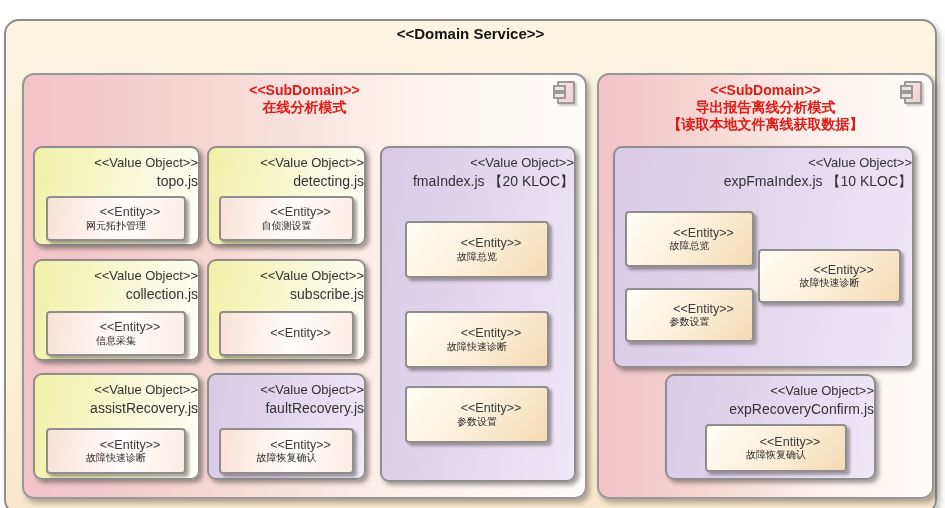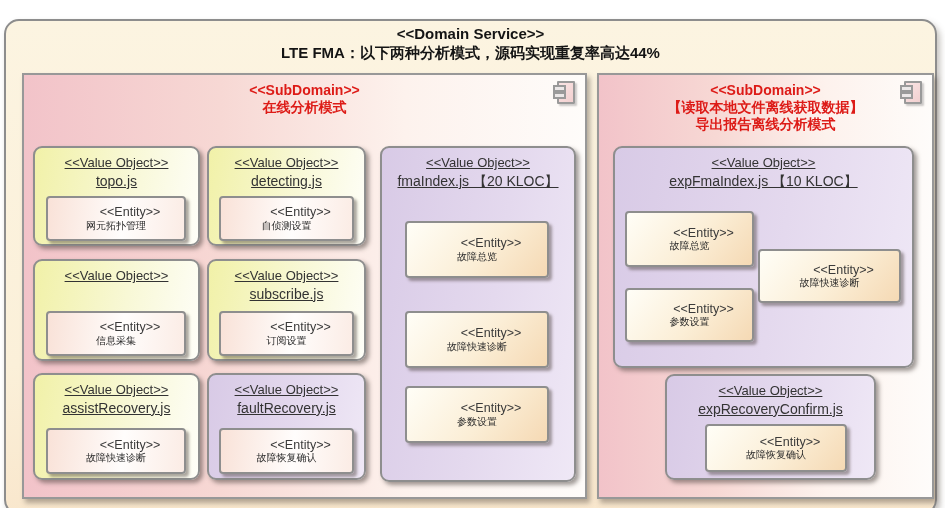--- a/index.html
+++ b/index.html
@@ -9,43 +9,43 @@
 
   
   .domain{position:absolute;left:4px;top:19px;width:929px;height:492px;
           border:2px solid #8d8d8d;border-radius:15px;
           background:linear-gradient(180deg,#fcf4e1 0%,#fbf0d9 70%,#f9e7cd 100%);
           box-shadow:3px 4px 6px rgba(90,80,70,.35);}
   .domain-title{position:absolute;left:0;top:4px;width:100%;text-align:center;
           color:#141414;font-weight:bold;font-size:15px;line-height:1.25;}
 
   
-  .subdomain{position:absolute;border:2px solid #989898;border-radius:0;
+  .subdomain{position:absolute;border:2px solid #989898;border-radius:12px;
           background:linear-gradient(90deg,#f2c3c9 0%,#f7d8d4 35%,#fdf2ed 68%,#fefcfa 100%);
           box-shadow:3px 4px 5px rgba(90,80,70,.45);}
   .sd-header{position:absolute;left:0;top:7px;width:100%;text-align:center;
           color:#dd1b17;font-weight:bold;font-size:14px;line-height:1.2;}
 
   
   .cmp-icon{position:absolute;top:6px;right:10px;width:14px;height:19px;
           border:2px solid #9a9a9a;border-radius:1px;
           background:linear-gradient(135deg,#fae4e4,#f2d0d0);
           box-shadow:2px 2px 2px rgba(0,0,0,.2);}
   .cmp-icon .tab{position:absolute;left:-6px;width:9px;height:3px;
           border:2px solid #9a9a9a;background:#ece8e8;}
   .cmp-icon .t1{top:2px}
   .cmp-icon .t2{top:9px}
 
   
   .vo{position:absolute;border:2px solid #8e8e8e;border-radius:9px;
           box-shadow:3px 3px 4px rgba(70,60,55,.5);}
   .vo.yellow{background:linear-gradient(100deg,#f1f1a8 0%,#f8f8d6 55%,#fefef8 100%);}
   .vo.purple{background:linear-gradient(100deg,#d8cae6 0%,#e4d9ee 55%,#efe8f6 100%);}
-  .vo-title{position:absolute;left:0;top:7px;width:100%;text-align:center;
-          color:#333;line-height:1.3;text-decoration:underline;}
+  .vo-title{position:absolute;left:0;top:7px;width:100%;text-align:right;
+          color:#333;line-height:1.3;}
   .vo-title .st{font-size:13px;}
   .vo-title .nm{font-size:14px;}
 
   
   .entity{position:absolute;border:2px solid #8e8e8e;border-radius:4px;
           box-shadow:3px 3px 3px rgba(70,60,55,.45);
           display:flex;flex-direction:column;justify-content:center;
           text-align:center;color:#2a2a2a;line-height:1.18;}
   .entity .st{font-size:12.5px;color:#3a3a3a;margin-left:28px;}
   .entity .nm{font-size:10px;}
@@ -53,21 +53,20 @@
   .entity.peach{background:linear-gradient(130deg,#fffef7 0%,#fbeed6 55%,#f5d9b4 100%);}
 </style>
 </head>
 <body>
 
 <div class="canvas">
   <div class="domain">
 
     <div class="domain-title">
       <div>&lt;&lt;Domain Service&gt;&gt;</div>
-      <div>LTE FMA：以下两种分析模式，源码实现重复率高达44%</div>
     </div>
 
     <div class="subdomain" style="left:16px;top:52px;width:561px;height:422px;">
       <div class="cmp-icon">
         <i class="tab t1"></i>
         <i class="tab t2"></i>
       </div>
       <div class="sd-header">
         <div>&lt;&lt;SubDomain&gt;&gt;</div>
         <div>在线分析模式</div>
@@ -80,20 +79,21 @@
         </div>
         <div class="entity pink" style="left:11px;top:48px;width:136px;height:41px;">
           <div class="st">&lt;&lt;Entity&gt;&gt;</div>
           <div class="nm">网元拓扑管理</div>
         </div>
       </div>
 
       <div class="vo yellow" style="left:9px;top:184px;width:163px;height:98px;">
         <div class="vo-title">
           <div class="st">&lt;&lt;Value Object&gt;&gt;</div>
+          <div class="nm">collection.js</div>
         </div>
         <div class="entity pink" style="left:11px;top:50px;width:136px;height:41px;">
           <div class="st">&lt;&lt;Entity&gt;&gt;</div>
           <div class="nm">信息采集</div>
         </div>
       </div>
 
       <div class="vo yellow" style="left:9px;top:298px;width:163px;height:103px;">
         <div class="vo-title">
           <div class="st">&lt;&lt;Value Object&gt;&gt;</div>
@@ -116,21 +116,20 @@
         </div>
       </div>
 
       <div class="vo yellow" style="left:183px;top:184px;width:155px;height:98px;">
         <div class="vo-title">
           <div class="st">&lt;&lt;Value Object&gt;&gt;</div>
           <div class="nm">subscribe.js</div>
         </div>
         <div class="entity pink" style="left:10px;top:50px;width:131px;height:41px;">
           <div class="st">&lt;&lt;Entity&gt;&gt;</div>
-          <div class="nm">订阅设置</div>
         </div>
       </div>
 
       <div class="vo purple" style="left:183px;top:298px;width:155px;height:103px;">
         <div class="vo-title">
           <div class="st">&lt;&lt;Value Object&gt;&gt;</div>
           <div class="nm">faultRecovery.js</div>
         </div>
         <div class="entity pink" style="left:10px;top:53px;width:131px;height:42px;">
           <div class="st">&lt;&lt;Entity&gt;&gt;</div>
@@ -158,22 +157,22 @@
       </div>
     </div>
 
     <div class="subdomain" style="left:591px;top:52px;width:333px;height:422px;">
       <div class="cmp-icon">
         <i class="tab t1"></i>
         <i class="tab t2"></i>
       </div>
       <div class="sd-header">
         <div>&lt;&lt;SubDomain&gt;&gt;</div>
+        <div>导出报告离线分析模式</div>
         <div>【读取本地文件离线获取数据】</div>
-        <div>导出报告离线分析模式</div>
       </div>
 
       <div class="vo purple" style="left:14px;top:71px;width:297px;height:218px;">
         <div class="vo-title">
           <div class="st">&lt;&lt;Value Object&gt;&gt;</div>
           <div class="nm">expFmaIndex.js 【10 KLOC】</div>
         </div>
         <div class="entity peach" style="left:10px;top:63px;width:125px;height:52px;">
           <div class="st">&lt;&lt;Entity&gt;&gt;</div>
           <div class="nm">故障总览</div>

